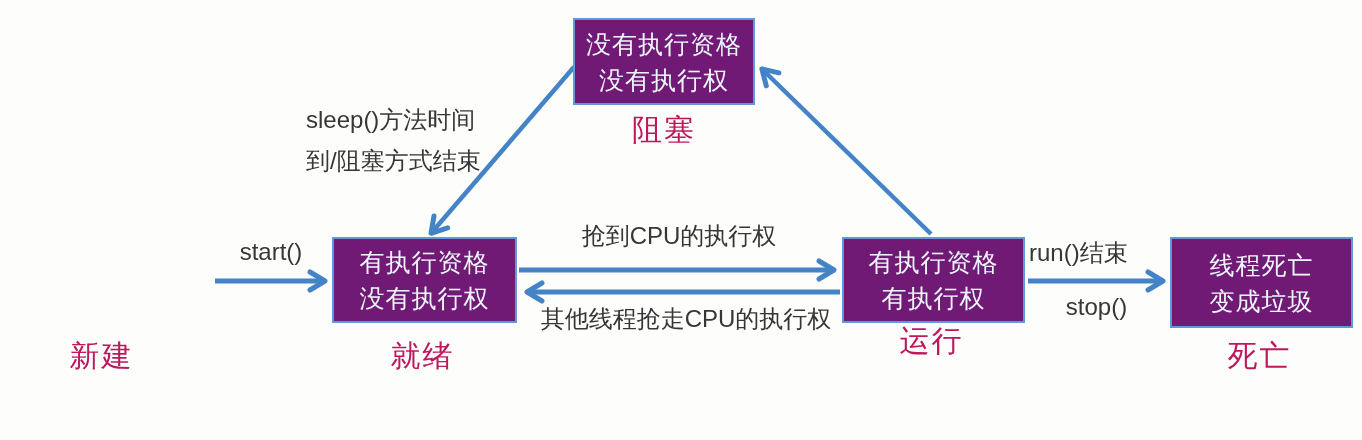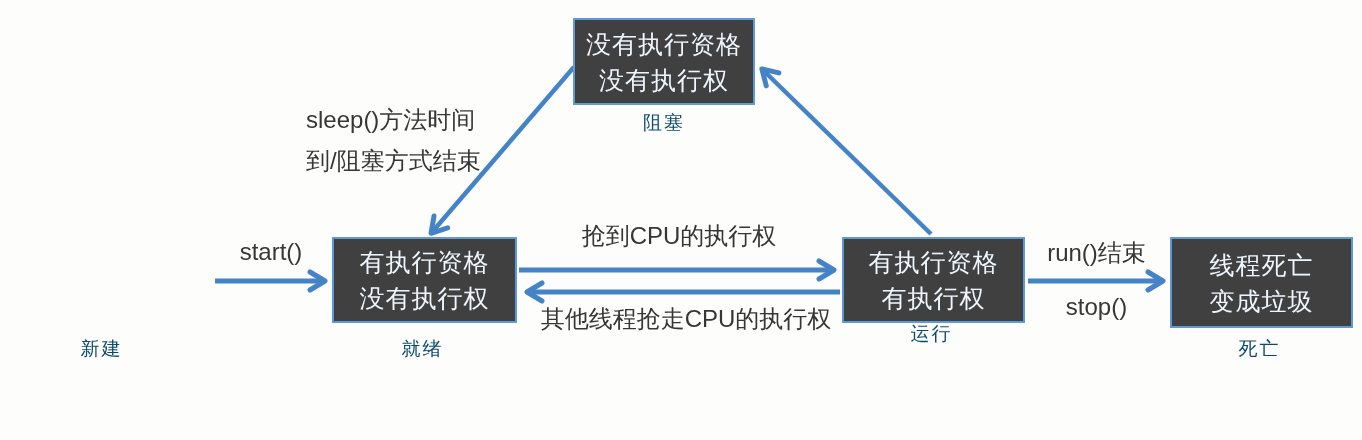--- a/index.html
+++ b/index.html
@@ -16,21 +16,21 @@
 
   .arrow-layer {
     position: absolute;
     left: 0; top: 0;
     width: 1362px; height: 440px;
   }
 
   .state-box {
     position: absolute;
     box-sizing: border-box;
-    background: #404040;
+    background: #701a75;
     border: 2px solid #5e9ad8;
     color: #eef5fc;
     display: flex;
     flex-direction: column;
     align-items: center;
     justify-content: center;
     text-align: center;
     font-size: 25px;
     line-height: 36px;
     white-space: nowrap;
@@ -38,22 +38,22 @@
   }
 
   .box-new     { left: 27px;   top: 237px; width: 183px; height: 86px; }
   .box-ready   { left: 332px;  top: 237px; width: 185px; height: 86px; }
   .box-running { left: 842px;  top: 237px; width: 183px; height: 86px; }
   .box-dead    { left: 1170px; top: 237px; width: 183px; height: 91px; }
   .box-blocked { left: 573px;  top: 18px;  width: 182px; height: 87px; }
 
   .state-label {
     position: absolute;
-    color: #0c4a6e;
-    font-size: 19px;
+    color: #be185d;
+    font-size: 30px;
     text-align: center;
     white-space: nowrap;
     letter-spacing: 2px;
   }
   .label-new     { left: 10px;   top: 336px; width: 183px; }
   .label-ready   { left: 330px;  top: 336px; width: 185px; }
   .label-running { left: 840px;  top: 321px; width: 183px; }
   .label-dead    { left: 1168px; top: 336px; width: 183px; }
   .label-blocked { left: 573px;  top: 110px; width: 182px; }
 
@@ -61,21 +61,21 @@
     position: absolute;
     color: #363636;
     font-size: 24px;
     white-space: nowrap;
   }
   .lbl-start        { left: 210px;  top: 238px; width: 122px; text-align: center; }
   .lbl-acquire      { left: 519px;  top: 220px; width: 320px; text-align: center; }
   .lbl-lose         { left: 510px;  top: 303px; width: 352px; text-align: center; }
   .lbl-to-blocked   { left: 862px;  top: 121px; }
   .lbl-from-blocked { left: 306px;  top: 99px;  line-height: 41px; }
-  .lbl-run-end      { left: 1029px; top: 237px; width: 135px; text-align: center; }
+  .lbl-run-end      { left: 1029px; top: 237px; width: 135px; }
   .lbl-stop         { left: 1029px; top: 293px; width: 135px; text-align: center; }
 </style>
 </head>
 <body>
 
 <div class="canvas">
 
   <svg class="arrow-layer" viewBox="0 0 1362 440">
     <defs>
       <marker id="arw" markerUnits="userSpaceOnUse" markerWidth="26" markerHeight="26" refX="15" refY="13" orient="auto">

